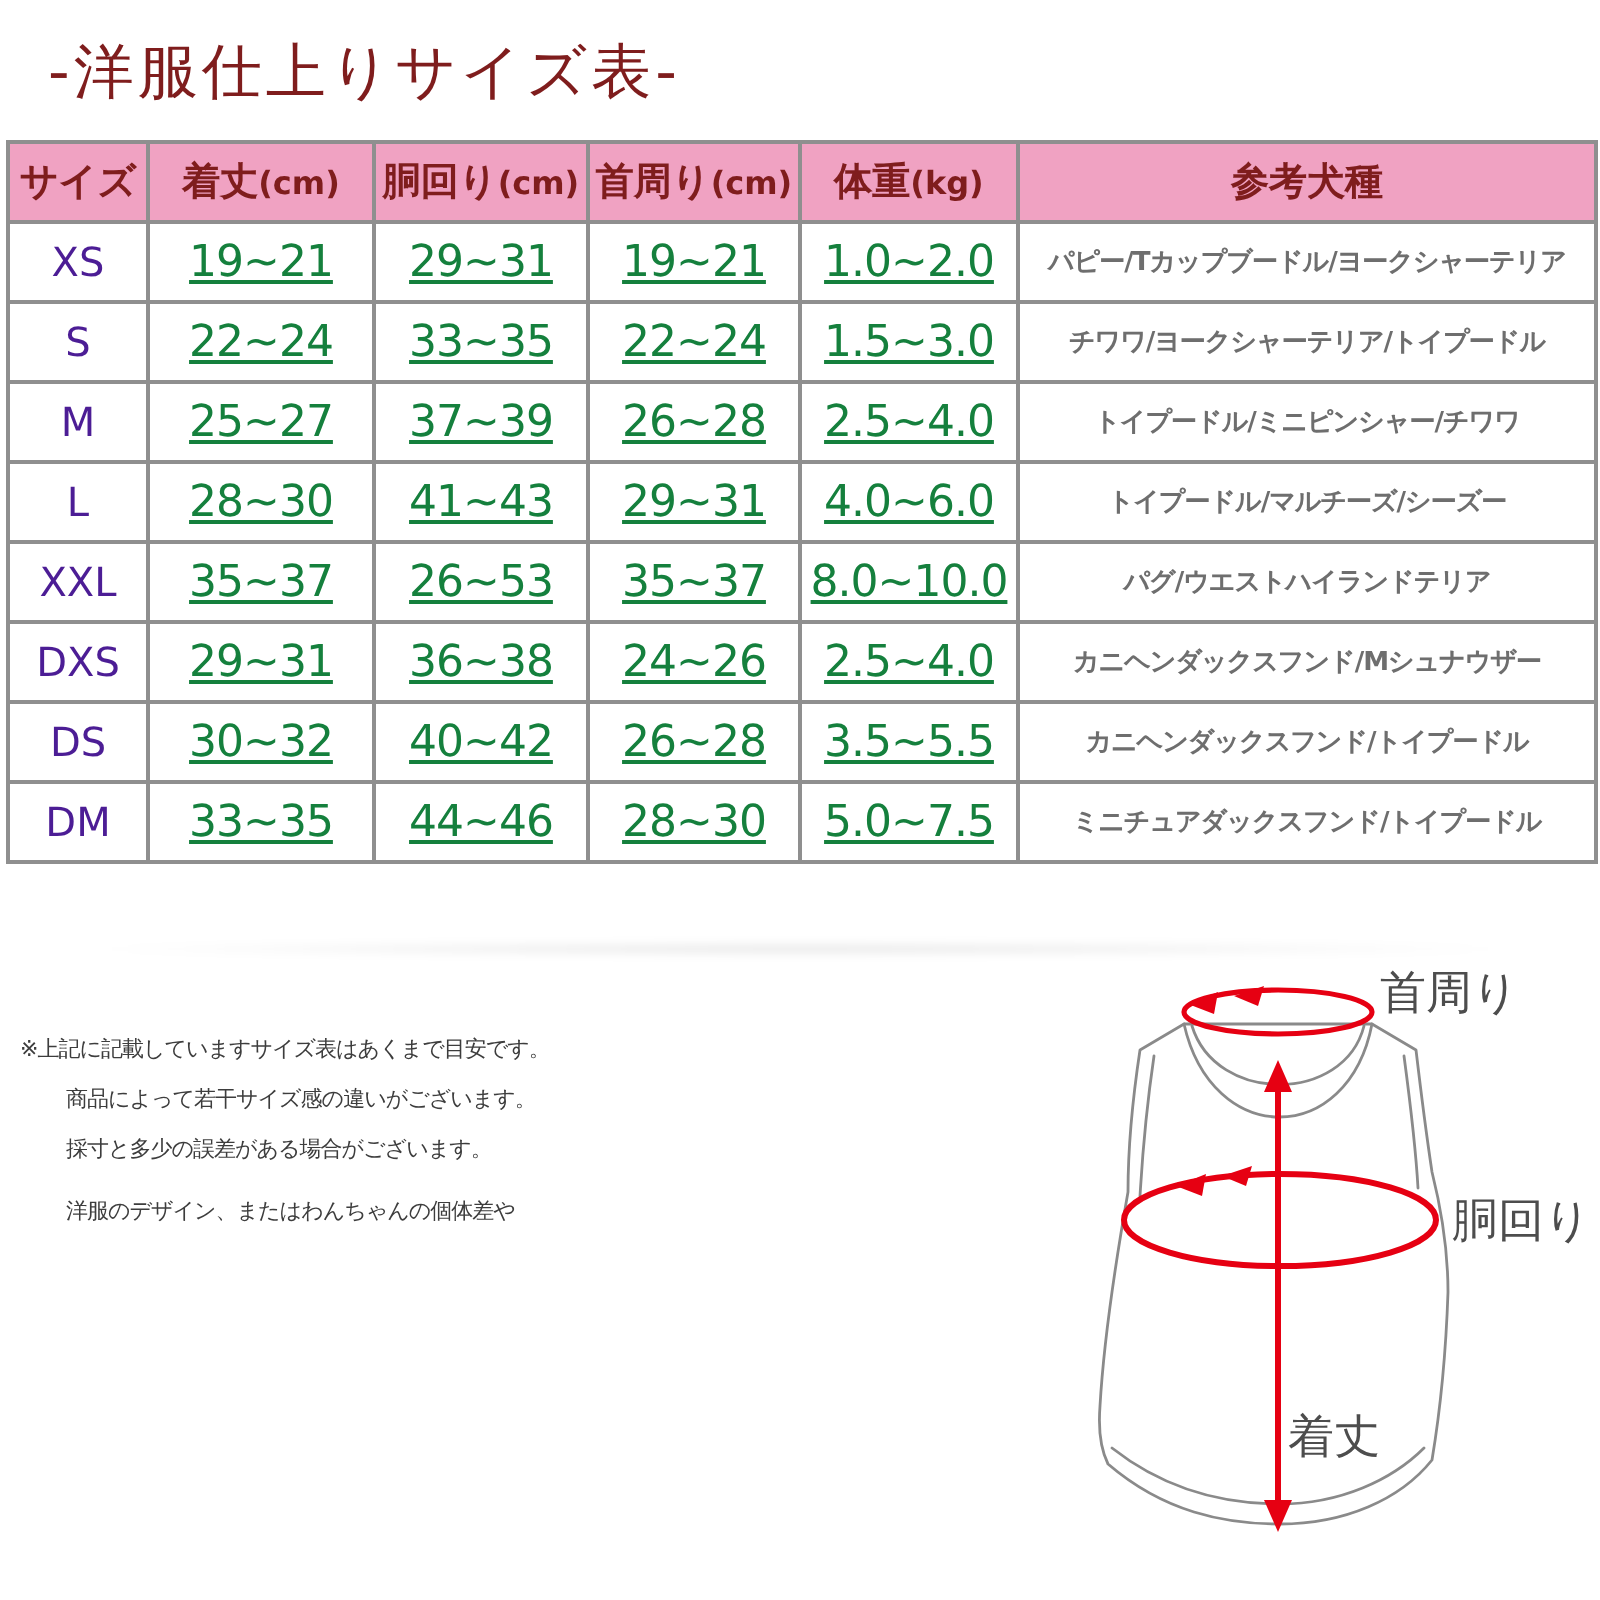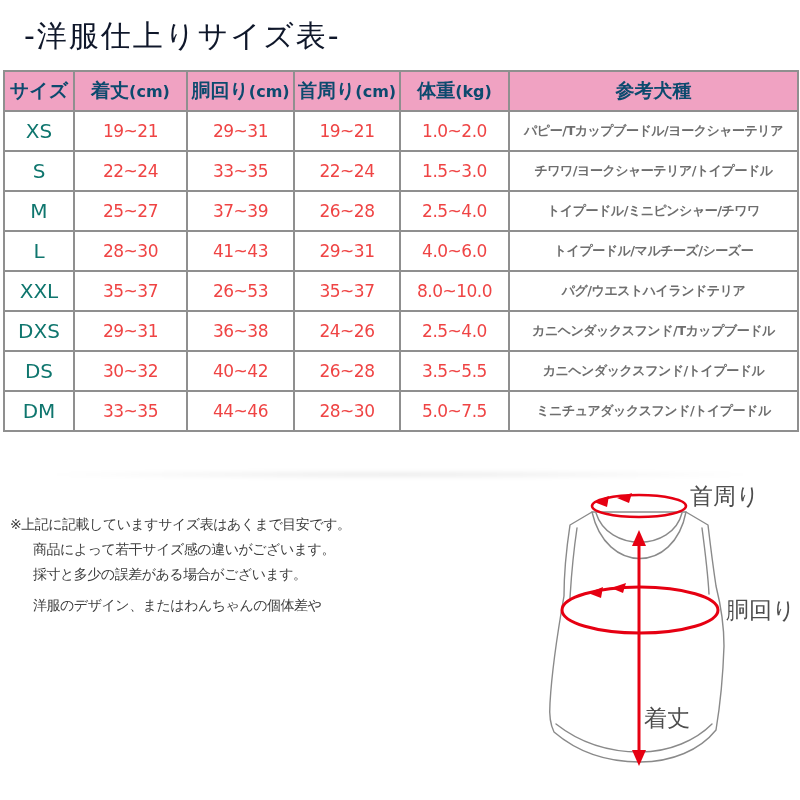--- a/index.html
+++ b/index.html
@@ -2,48 +2,48 @@
 <html><head>
 <meta charset="utf-8">
 <style>
   html,body{margin:0;padding:0;}
   body{
     width:800px;height:800px;background:#ffffff;position:relative;overflow:hidden;
     font-family:"DejaVu Sans","Liberation Sans",sans-serif;
   }
   .page-title{
     position:absolute;left:24px;top:16px;
-    font-size:30px;font-weight:500;letter-spacing:2px;color:#0f172a;
+    font-size:30px;font-weight:500;letter-spacing:2px;color:#7f1d1d;
   }
   table.size-table{
     position:absolute;left:3px;top:70px;width:794px;
     border-collapse:collapse;table-layout:fixed;
   }
   table.size-table th,table.size-table td{
     border:2px solid #8f8f8f;height:40px;padding:0;
     text-align:center;vertical-align:middle;box-sizing:border-box;
   }
   table.size-table th{
-    background:#f0a2c2;color:#0c4a6e;font-size:19px;font-weight:bold;
+    background:#f0a2c2;color:#7f1d1d;font-size:19px;font-weight:bold;
   }
   table.size-table th .unit{font-size:16px;font-weight:bold;}
-  td.size-cell{font-size:20px;color:#0f766e;}
-  td.num-cell{font-size:17px;color:#ef4444;letter-spacing:-0.5px;}
+  td.size-cell{font-size:20px;color:#4c1d95;}
+  td.num-cell{font-size:22px;color:#15803d;letter-spacing:-0.5px;text-decoration:underline;}
   td.breed-cell{
     font-size:13px;font-weight:bold;color:#6e6e6e;
     text-align:left;padding-left:9px;letter-spacing:-0.5px;
   }
   .table-shadow{
     position:absolute;left:30px;top:471px;width:740px;height:7px;
     background:radial-gradient(ellipse at center,rgba(0,0,0,0.10),transparent 70%);
     filter:blur(2px);
   }
   .notes{
     position:absolute;left:10px;top:512px;width:500px;
-    font-size:14px;line-height:25px;color:#3d3d3d;letter-spacing:-0.5px;
+    font-size:11px;line-height:25px;color:#3d3d3d;letter-spacing:-0.5px;
   }
   .notes .line{white-space:nowrap;}
   .notes .indent{padding-left:23px;}
   .notes .para2{margin-top:6px;}
   .diagram{position:absolute;left:520px;top:468px;width:280px;height:332px;}
   .diagram text{
     fill:#4d4d4d;font-size:23px;
     font-family:"DejaVu Sans","Liberation Sans",sans-serif;
   }
 </style>
@@ -111,21 +111,21 @@
       <td class="num-cell">35~37</td>
       <td class="num-cell">8.0~10.0</td>
       <td class="breed-cell">パグ/ウエストハイランドテリア</td>
     </tr>
     <tr>
       <td class="size-cell">DXS</td>
       <td class="num-cell">29~31</td>
       <td class="num-cell">36~38</td>
       <td class="num-cell">24~26</td>
       <td class="num-cell">2.5~4.0</td>
-      <td class="breed-cell">カニヘンダックスフンド/Tカップブードル</td>
+      <td class="breed-cell">カニヘンダックスフンド/Mシュナウザー</td>
     </tr>
     <tr>
       <td class="size-cell">DS</td>
       <td class="num-cell">30~32</td>
       <td class="num-cell">40~42</td>
       <td class="num-cell">26~28</td>
       <td class="num-cell">3.5~5.5</td>
       <td class="breed-cell">カニヘンダックスフンド/トイプードル</td>
     </tr>
     <tr>

